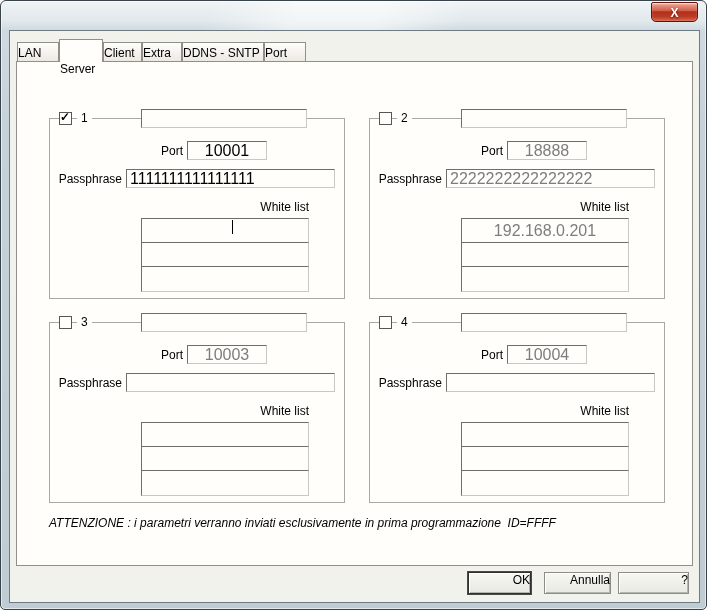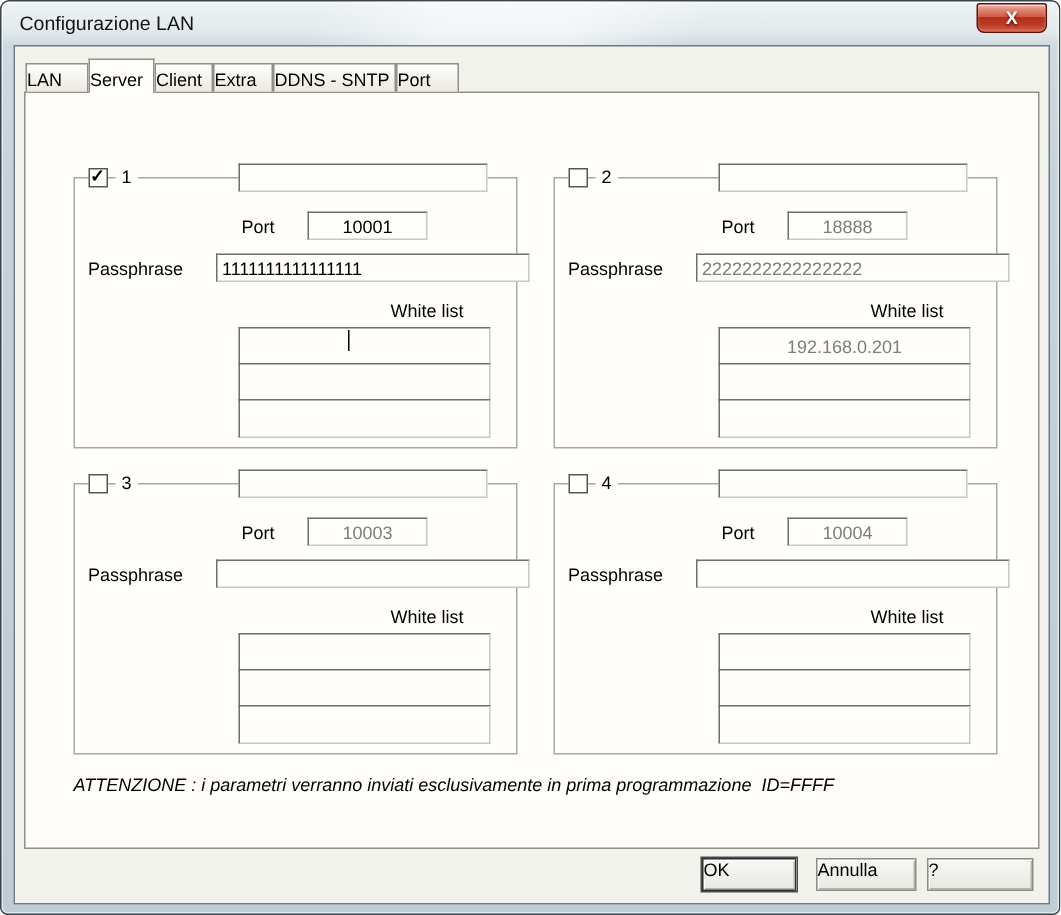--- a/index.html
+++ b/index.html
@@ -34,33 +34,33 @@
 
   .client {
     position:absolute; left:8px; top:29px; width:691px; height:573px;
     background:#f2f2ec; border:1px solid #6e7b82;
   }
 
   .tab { position:absolute; top:41px; height:19px; z-index:2;
     background:linear-gradient(180deg,#fefefe,#ece9e1);
     border:1px solid #928f89; border-bottom:none;
     font-size:12px; text-align:left; padding-top:3px; color:#000; cursor:default; }
-  .tab.selected { top:38px; height:23px; background:#fffefa; z-index:6; padding-top:6px; }
+  .tab.selected { top:38px; height:23px; background:#fffefa; z-index:6; padding-top:22px; }
 
   .panel {
     position:absolute; left:15px; top:60px; width:677px; height:505px;
     background:#fffefa; border:1px solid #928f89; z-index:1;
   }
 
   .grp { position:absolute; width:296px; height:181px; border:1px solid #a9a9a3; z-index:7; }
 
   .field {
     position:absolute; background:#fffefa; color:#000;
     border:1px solid #c9c9c3; border-top-color:#6f6f69; border-left-color:#6f6f69;
-    font-family:"Liberation Sans", sans-serif; font-size:12px; padding:0 3px; outline:none;margin-left:18px;
+    font-family:"Liberation Sans", sans-serif; font-size:16px; padding:0 3px; outline:none;
   }
   .center { text-align:center; }
   .dim { color:#7d7d7d; }
 
   .lbl { position:absolute; font-size:12px; color:#000; white-space:nowrap; }
   .right { text-align:right; }
 
   .cb { position:absolute; left:9px; top:-7px; width:13px; height:13px;
     background:#fffefa; border:1px solid #565656; z-index:8; cursor:default; }
   .cb .mark { position:absolute; left:0px; top:-3px; font-size:12px; font-weight:bold; color:#000; }
@@ -79,32 +79,31 @@
   .caret { position:absolute; left:182px; top:101px; width:1px; height:14px; background:#000; z-index:9; }
 
   .warning { position:absolute; left:48px; top:515px; font-size:12px; color:#000; z-index:7; white-space:pre;font-style:italic; }
 
   .btn {
     position:absolute; top:571px; height:22px; z-index:7;
     background:linear-gradient(180deg,#f7f7f3,#e9e9e3);
     border:1px solid #8d8d87;
     box-shadow:inset 1px 1px 0 #ffffff, inset -1px -1px 0 #b5b5af;
     font-family:"Liberation Sans", sans-serif; font-size:12px; color:#000;
-    text-align:left; cursor:default;
+    text-align:right; cursor:default;
   }
   .btn.default { border:1px solid #303030; box-shadow:0 0 0 1px #4a4a4a, inset 1px 1px 0 #ffffff, inset -1px -1px 0 #b5b5af; }
 </style>
 </head>
 <body>
 
 <div class="window">
 
   <div class="titlebar">
     <div class="sheen"></div>
-    <div class="title-text">Configurazione LAN</div>
     <div class="close-btn">
       <span class="glyph">X</span>
     </div>
   </div>
 
   <div class="client"></div>
 
   <div class="tab" style="left:16px;width:42px;">LAN</div>
   <div class="tab selected" style="left:58px;width:44px;">Server</div>
   <div class="tab" style="left:102px;width:39px;">Client</div>

